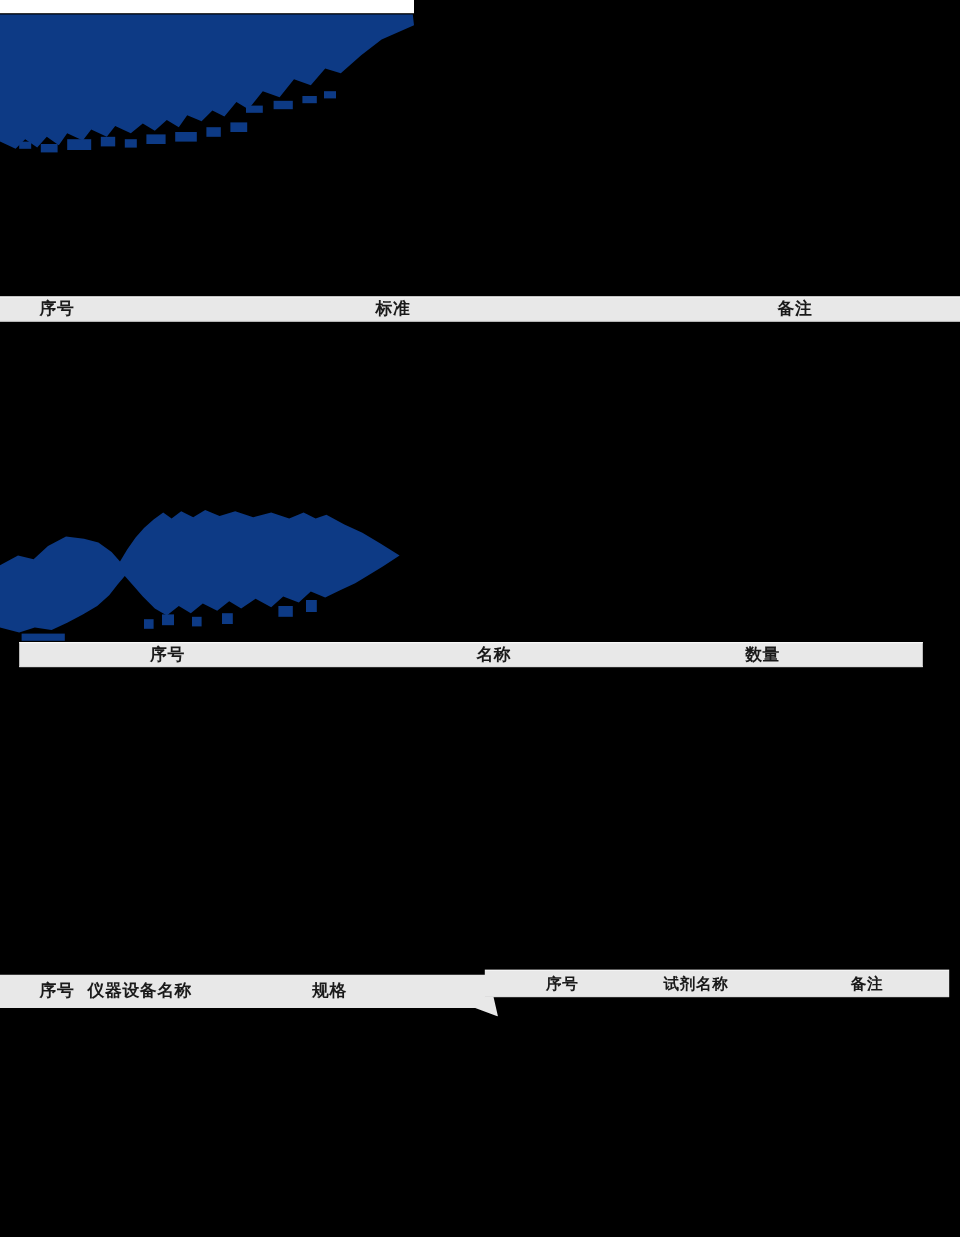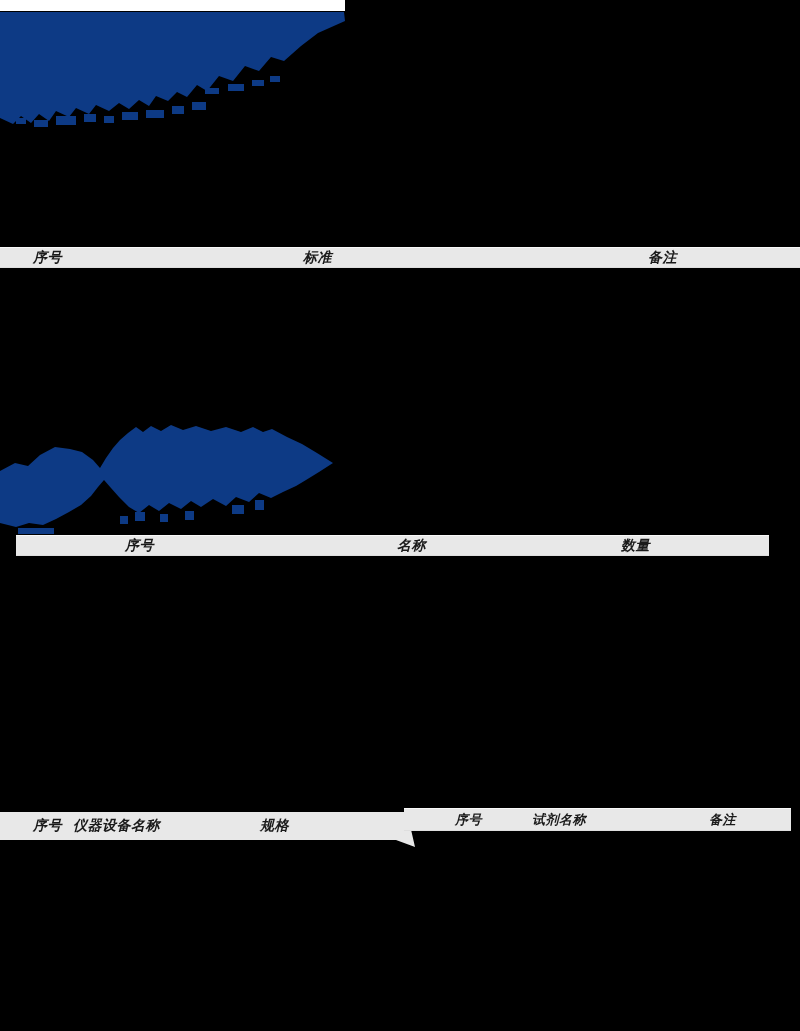--- a/index.html
+++ b/index.html
@@ -2,21 +2,20 @@
 <html><head>
 <meta charset="utf-8">
 <style>
   html,body{margin:0;padding:0;background:#000;}
   .canvas{
     position:relative;
     width:800px;height:1031px;
     background:#000;
     overflow:hidden;
     font-family:"Liberation Sans", sans-serif;
-    font-style:italic;
   }
   .decor-svg{position:absolute;left:0;top:0;}
   .top-strip{
     position:absolute;left:0;top:0;width:345px;height:11px;
     background:#ffffff;
   }
   .bar{
     position:absolute;
     background:#e8e8e8;
     box-shadow:inset 0 1px 0 #f8f8f8, inset 0 -1px 0 #dedede;
@@ -73,35 +72,35 @@
       <rect x="185" y="511" width="9" height="9"></rect>
       <rect x="232" y="505" width="12" height="9"></rect>
       <rect x="255" y="500" width="9" height="10"></rect>
     </g>
   </svg>
 
   <div class="top-strip"></div>
 
   <div class="bar bar1">
     <span class="cell" style="left:33px">序号</span>
-    <span class="cell" style="left:303px">标准</span>
+    <span class="cell" style="left:313px">标准</span>
     <span class="cell" style="left:648px">备注</span>
   </div>
 
   <div class="bar bar2">
     <span class="cell" style="left:109px">序号</span>
     <span class="cell" style="left:381px">名称</span>
     <span class="cell" style="left:605px">数量</span>
   </div>
 
   <div class="bar bar3">
     <span class="cell" style="left:33px">序号</span>
     <span class="cell spaced" style="left:73px">仪器设备名称</span>
     <span class="cell" style="left:260px">规格</span>
   </div>
 
   <div class="bar bar4">
     <span class="cell" style="left:51px">序号</span>
-    <span class="cell" style="left:128px">试剂名称</span>
+    <span class="cell" style="left:149px">试剂名称</span>
     <span class="cell" style="left:305px">备注</span>
   </div>
 
 </div>
 
 </body></html>

